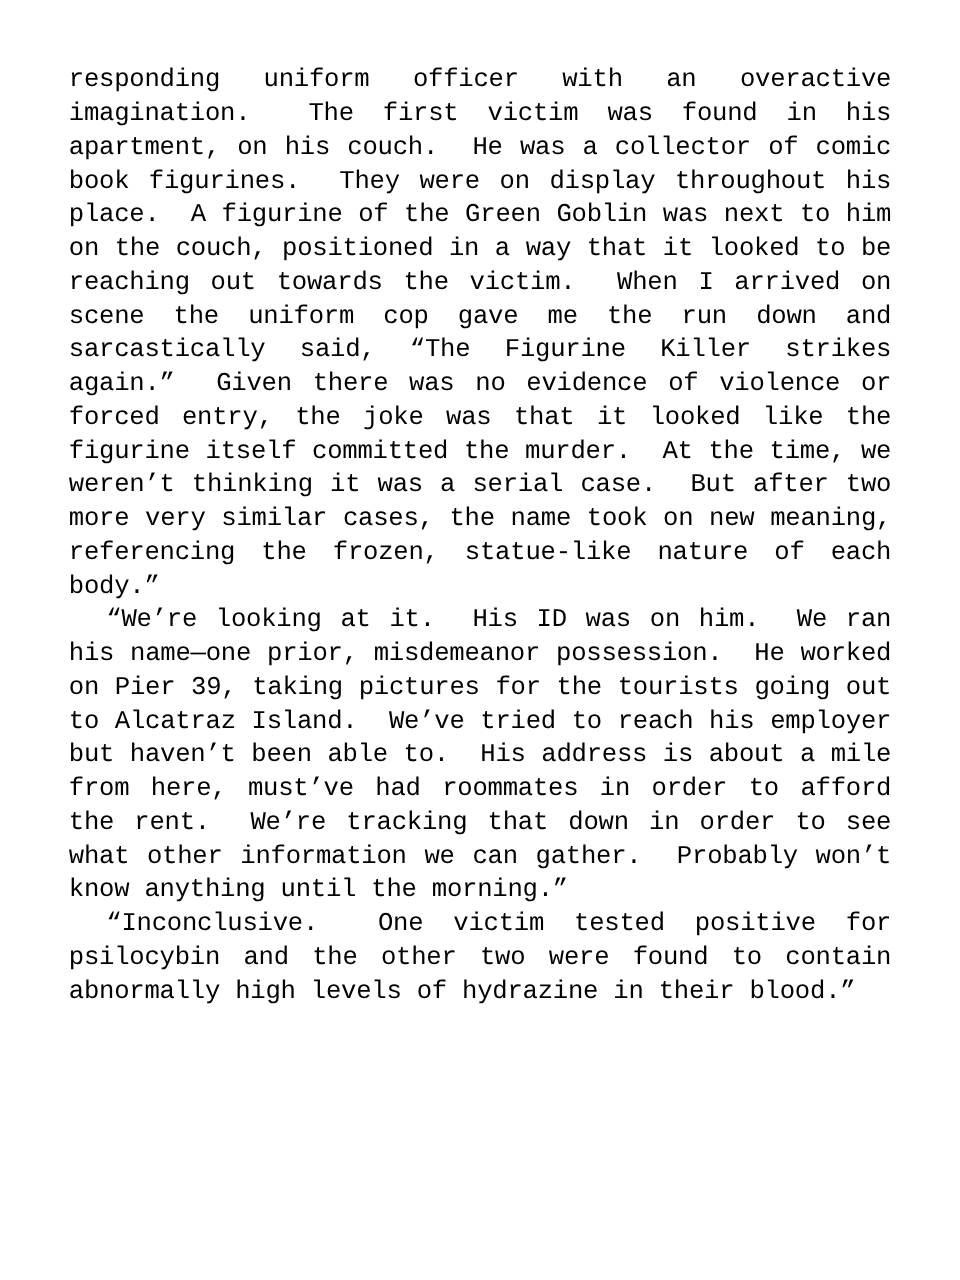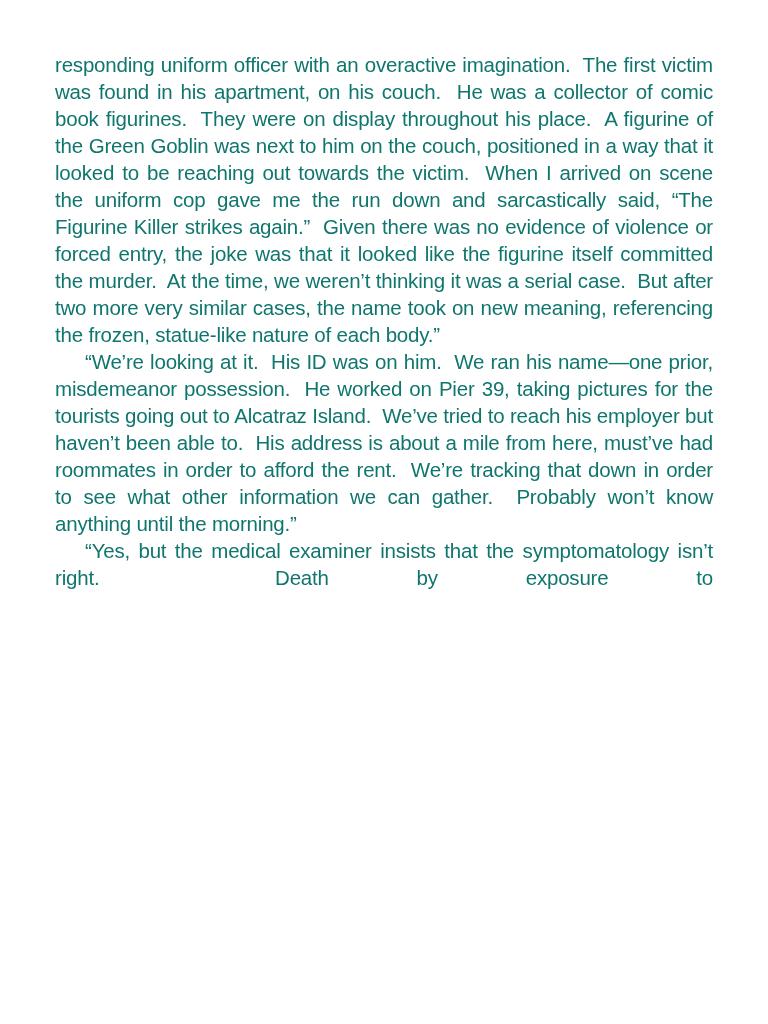--- a/index.html
+++ b/index.html
@@ -10,24 +10,24 @@
   .page {
     position: relative;
     width: 768px;
     height: 1024px;
     background: #ffffff;
     box-sizing: border-box;
     padding: 51px 55px 0 55px;
     overflow: hidden;
   }
   .text-block {
-    font-family: Liberation Sans, sans-serif;
+    font-family: Liberation Mono, monospace;
     font-size: 20.5px;
     line-height: 27px;
-    color: #0f766e;
+    color: #000000;
     text-align: justify;
     letter-spacing: -0.2px;
   }
   .para {
     margin: 0;
     padding: 0;
   }
   .para.indent {
     text-indent: 30px;
   }
@@ -35,15 +35,15 @@
     text-align-last: justify;
   }
 </style>
 </head>
 <body>
 
 <div class="page">
   <div class="text-block">
     <p class="para">responding uniform officer with an overactive imagination.&nbsp; The first victim was found in his apartment, on his couch.&nbsp; He was a collector of comic book figurines.&nbsp; They were on display throughout his place.&nbsp; A figurine of the Green Goblin was next to him on the couch, positioned in a way that it looked to be reaching out towards the victim.&nbsp; When I arrived on scene the uniform cop gave me the run down and sarcastically said, “The Figurine Killer strikes again.”&nbsp; Given there was no evidence of violence or forced entry, the joke was that it looked like the figurine itself committed the murder.&nbsp; At the time, we weren’t thinking it was a serial case.&nbsp; But after two more very similar cases, the name took on new meaning, referencing the frozen, statue-like nature of each body.”</p>
     <p class="para indent">“We’re looking at it.&nbsp; His ID was on him.&nbsp; We ran his name—one prior, misdemeanor possession.&nbsp; He worked on Pier 39, taking pictures for the tourists going out to Alcatraz Island.&nbsp; We’ve tried to reach his employer but haven’t been able to.&nbsp; His address is about a mile from here, must’ve had roommates in order to afford the rent.&nbsp; We’re tracking that down in order to see what other information we can gather.&nbsp; Probably won’t know anything until the morning.”</p>
-    <p class="para indent justify-last">“Yes, but the medical examiner insists that the symptomatology isn’t right.&nbsp; Death by exposure to</p>
+    <p class="para indent">“Inconclusive.&nbsp; One victim tested positive for psilocybin and the other two were found to contain abnormally high levels of hydrazine in their blood.”</p>
   </div>
 </div>
 
 </body></html>

